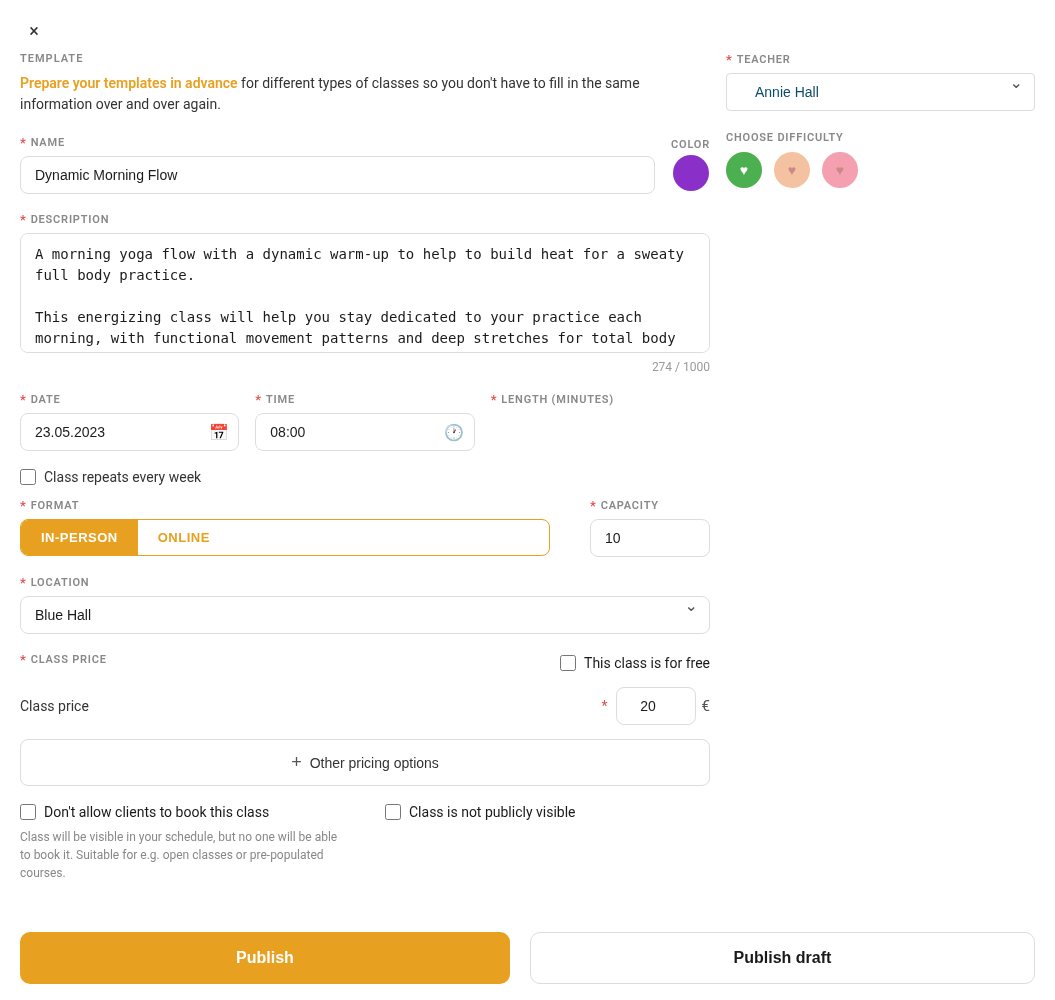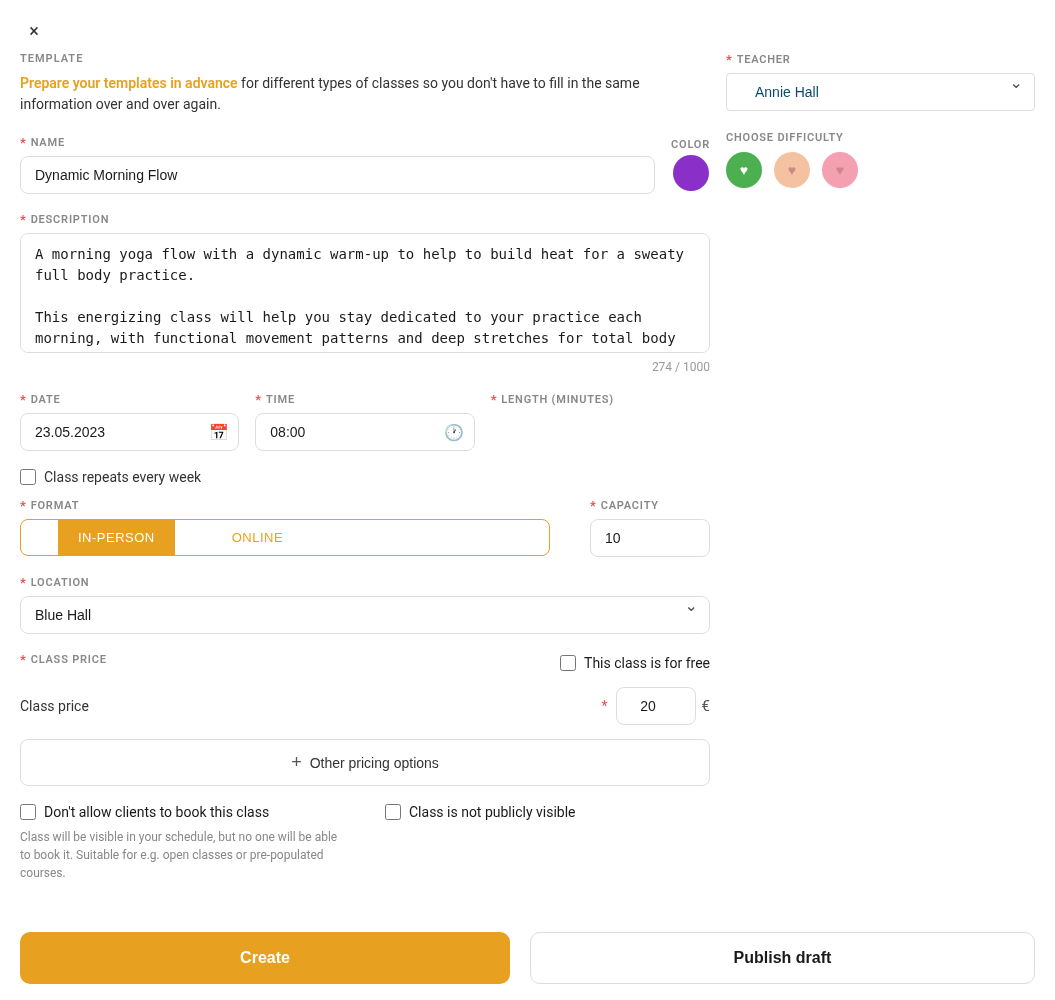--- a/index.html
+++ b/index.html
@@ -187,25 +187,24 @@
     }
     .format-buttons {
       display: flex;
       border-radius: 8px;
       overflow: hidden;
       border: 1px solid #e8a020;
     }
     .format-btn {
       padding: 10px 20px;
       font-size: 13px;
-      font-weight: 400;
+      font-weight: 700;
       cursor: pointer;
       border: none;
       letter-spacing: 0.5px;
-      margin-left: 37px;
     }
     .format-btn.active {
       background: #e8a020;
       color: #fff;
     }
     .format-btn.inactive {
       background: #fff;
       color: #e8a020;
     }
     .location-dropdown {
@@ -601,16 +600,16 @@
           </div>
           <div class="diff-circle inactive-pink">
             <span class="heart-outline">♥</span>
           </div>
         </div>
       </div>
     </div>
   </div>
 
   <div class="action-buttons">
-    <button class="publish-btn">Create</button>
+    <button class="publish-btn">Publish</button>
     <button class="create-draft-btn">Publish draft</button>
   </div>
 </div>
 
 </body></html>

